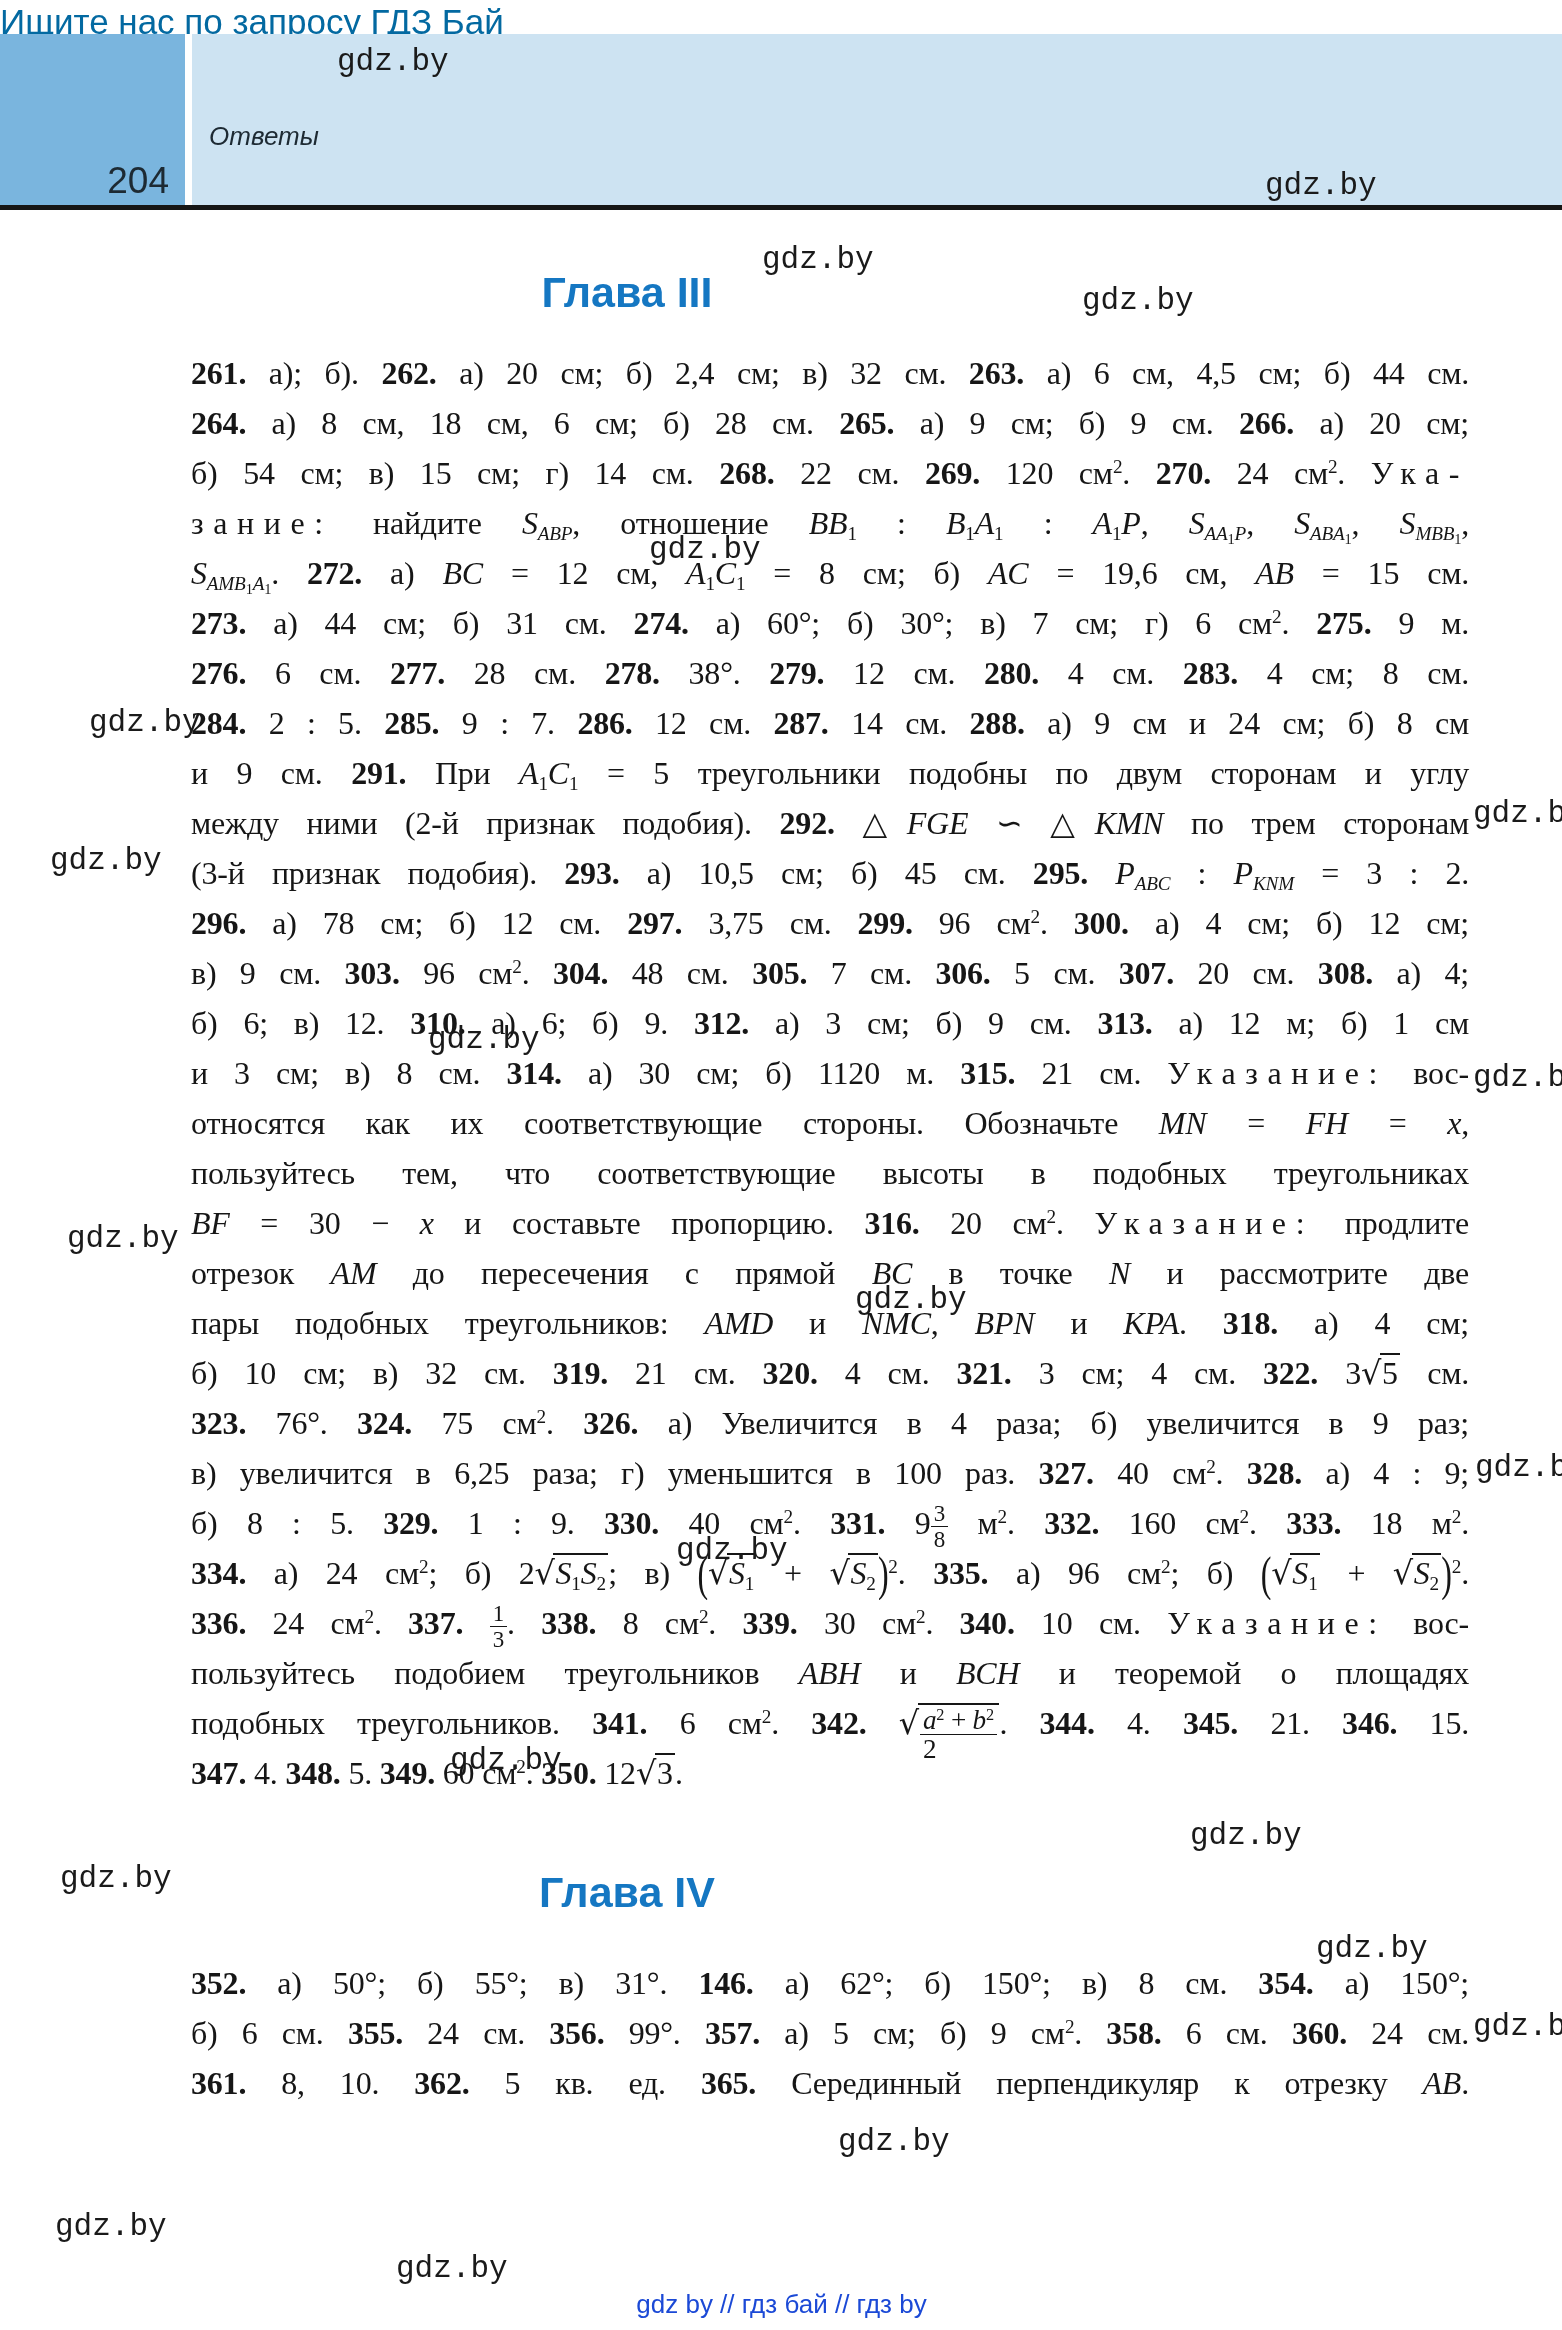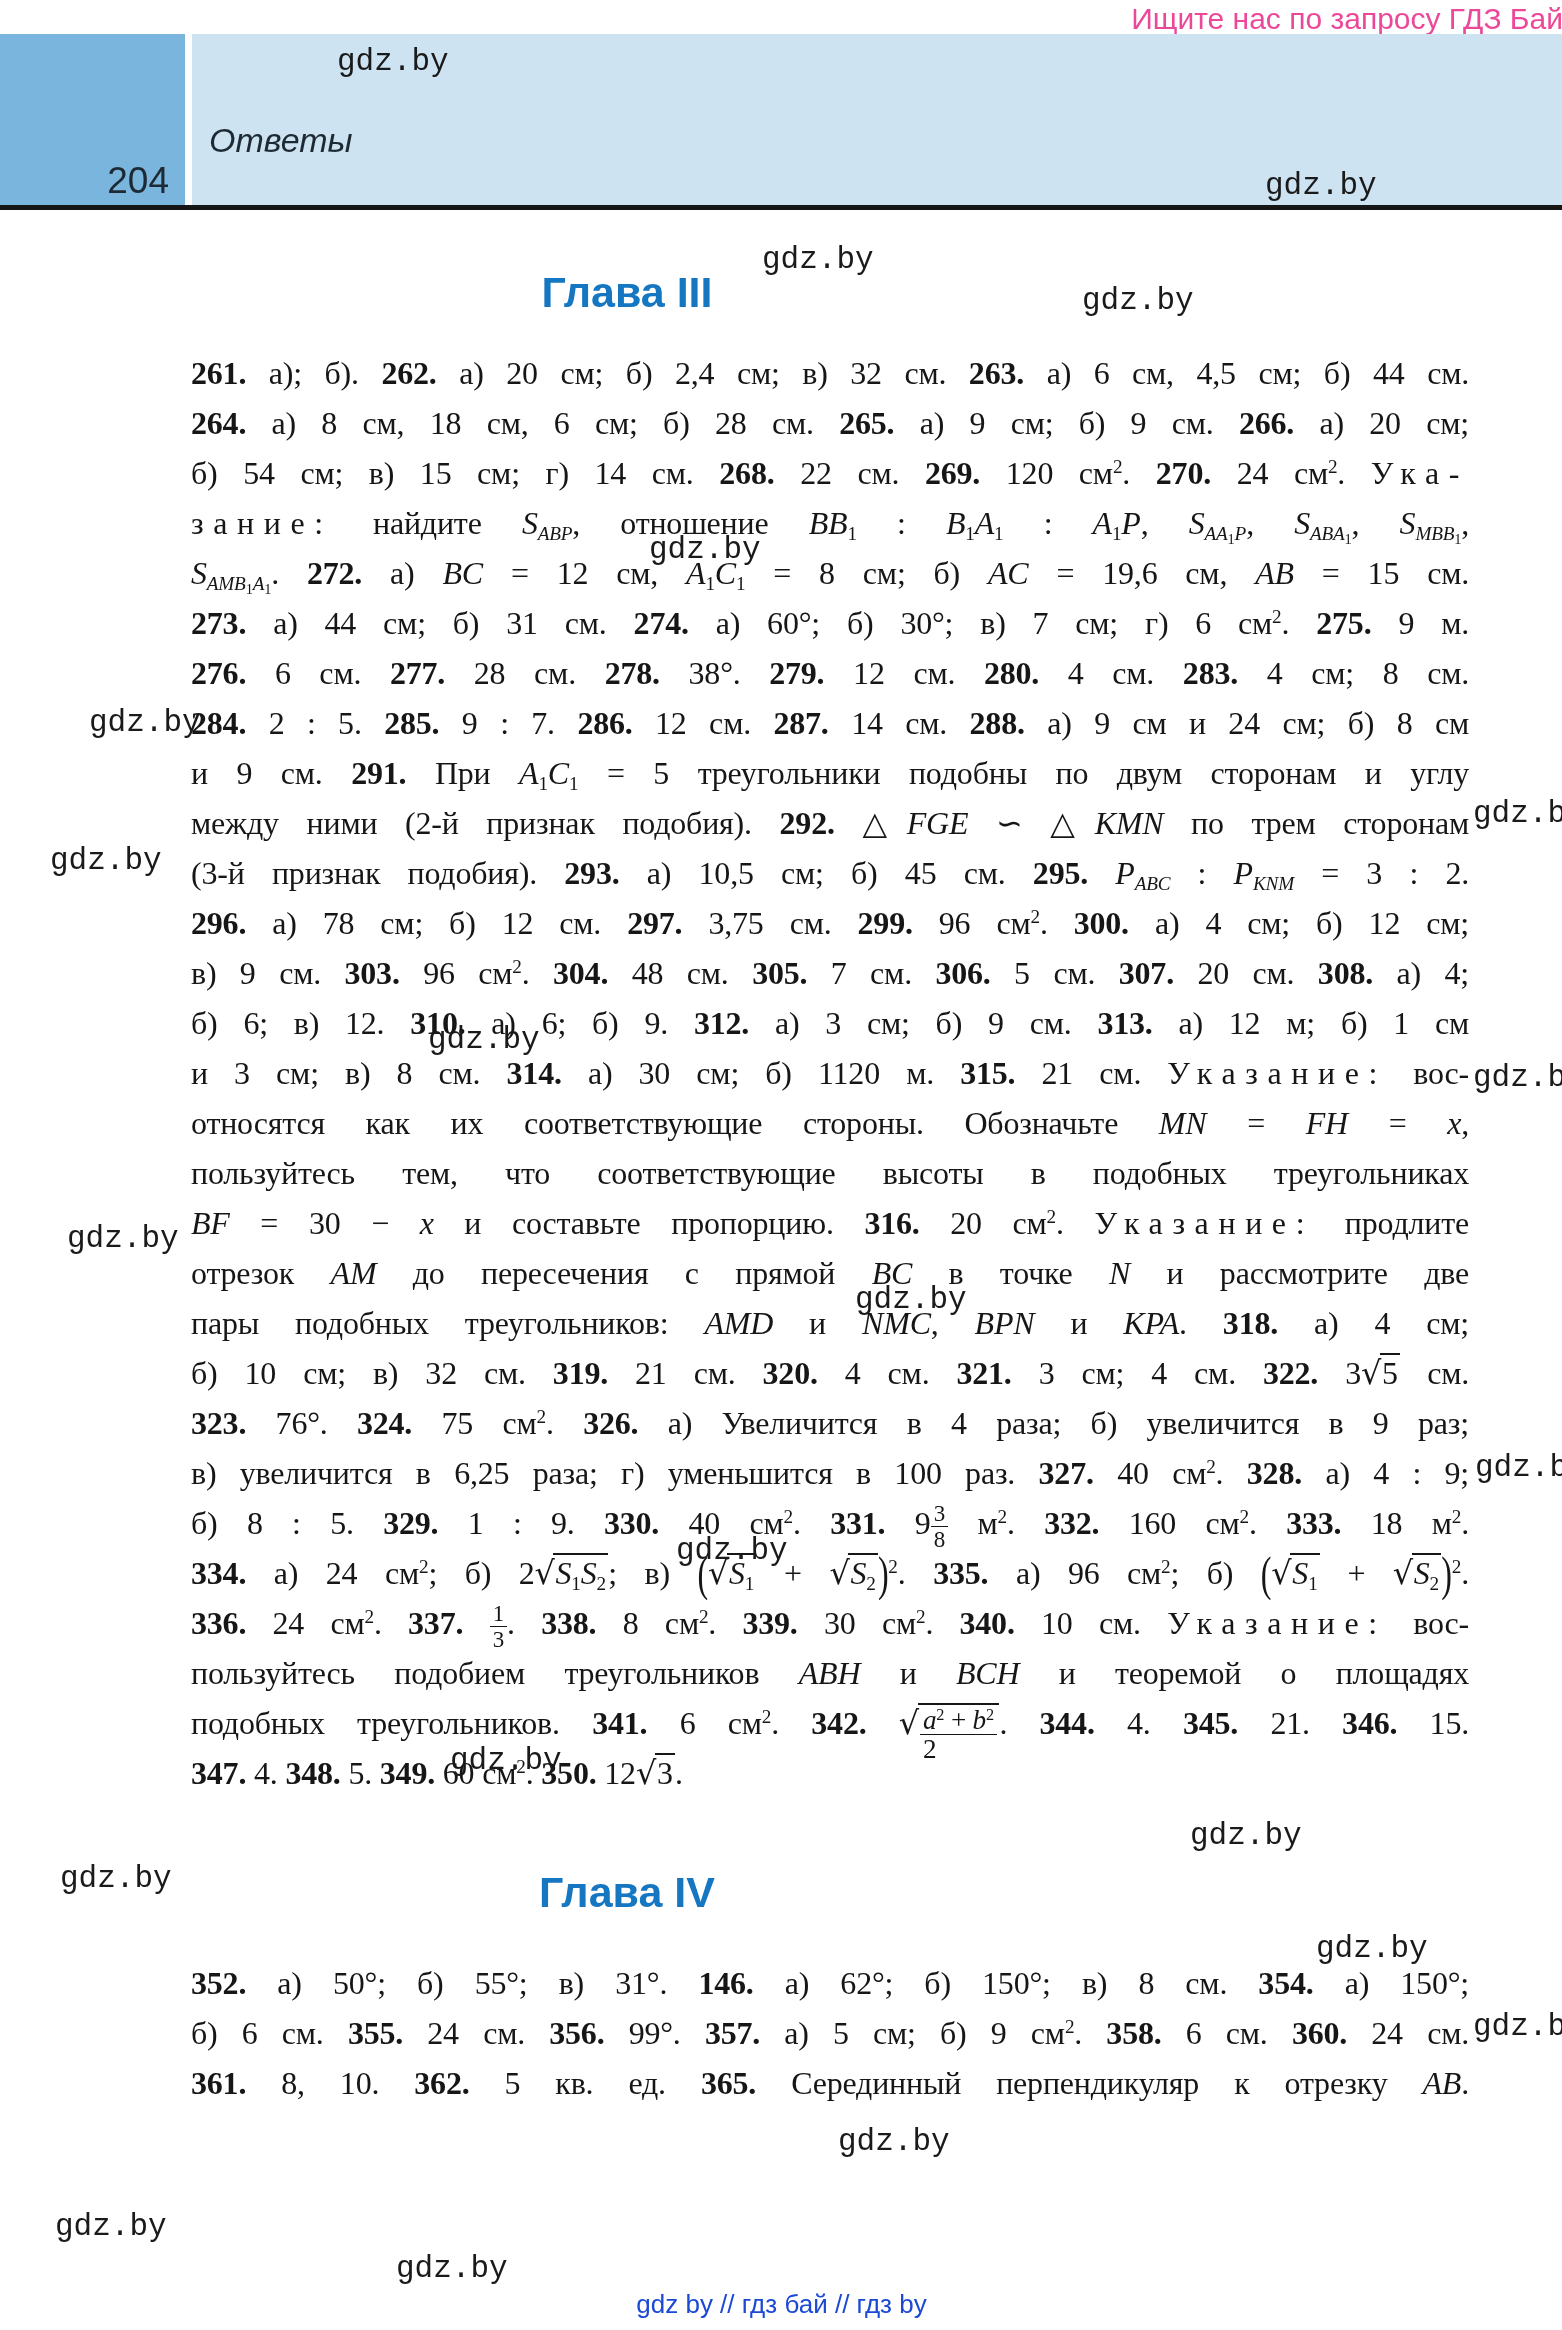--- a/index.html
+++ b/index.html
@@ -1,30 +1,30 @@
 <!DOCTYPE html>
 <html style="font-size:12.2px"><head>
 <meta charset="utf-8">
 <style>
   html,body{margin:0;padding:0;background:#ffffff;}
   #page{position:relative;width:1563px;height:2330px;background:#ffffff;overflow:hidden;
         font-family:"Liberation Serif",serif;color:#161616;}
 
   
-  .promo{position:absolute;top:1.5px;left:0;width:100%;text-align:right;
-         font-family:"Liberation Sans",sans-serif;font-size:30px;color:#ec4899;}
+  .promo{position:absolute;top:1.5px;left:0;width:100%;text-align:left;
+         font-family:"Liberation Sans",sans-serif;font-size:35px;color:#0369a1;}
 
   
   .band{position:absolute;top:34px;left:0;width:1563px;height:171px;background:#cde3f2;}
   .band-dark{position:absolute;top:0;left:0;width:185px;height:171px;background:#7ab5de;}
   .band-divider{position:absolute;top:0;left:185px;width:6.9px;height:171px;background:#ffffff;}
   .page-num{position:absolute;top:119px;left:31px;width:138px;text-align:right;
             font-family:"Liberation Sans",sans-serif;font-size:37px;color:#1d2a33;margin-top:41px;}
   .section-title{position:absolute;top:121px;left:209px;
-            font-family:"Liberation Sans",sans-serif;font-style:italic;font-size:34px;color:#1d2a33;}
+            font-family:"Liberation Sans",sans-serif;font-style:italic;font-size:26px;color:#1d2a33;}
   .rule{position:absolute;top:205px;left:0;width:1563px;height:5.4px;background:#161616;}
 
   
   .chapter-title{position:absolute;left:191px;width:872px;text-align:center;
             font-family:"Liberation Sans",sans-serif;font-weight:bold;font-size:43px;color:#1577c2;}
   .ch3-title{top:268px;}
   .ch4-title{top:1868px;}
 
   
   .lines{position:absolute;left:191px;width:1278px;font-size:32px;letter-spacing:-0.2px;}

